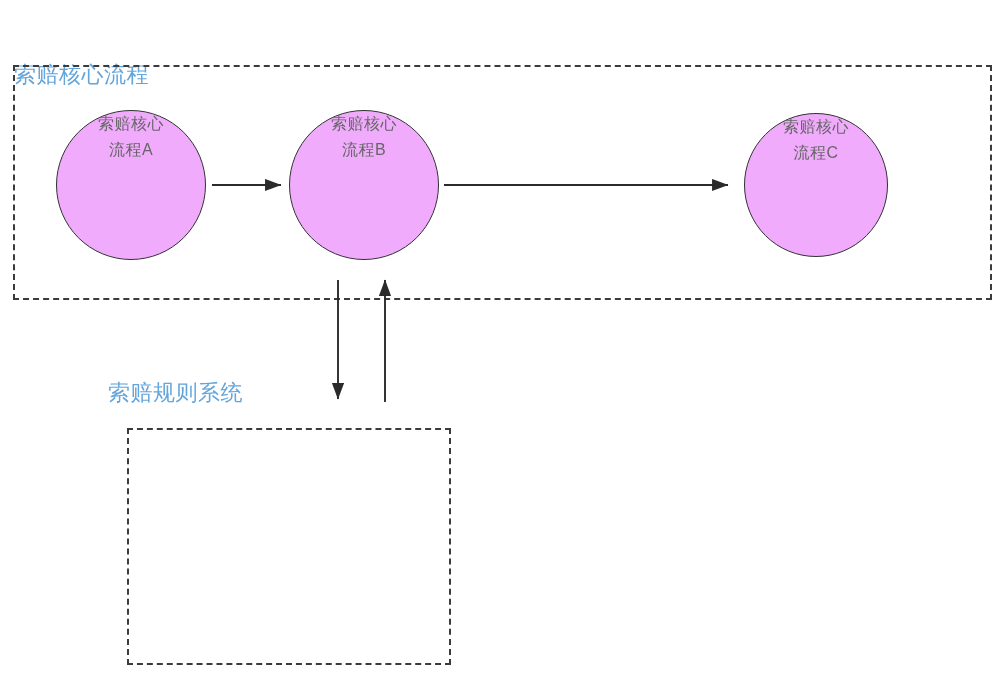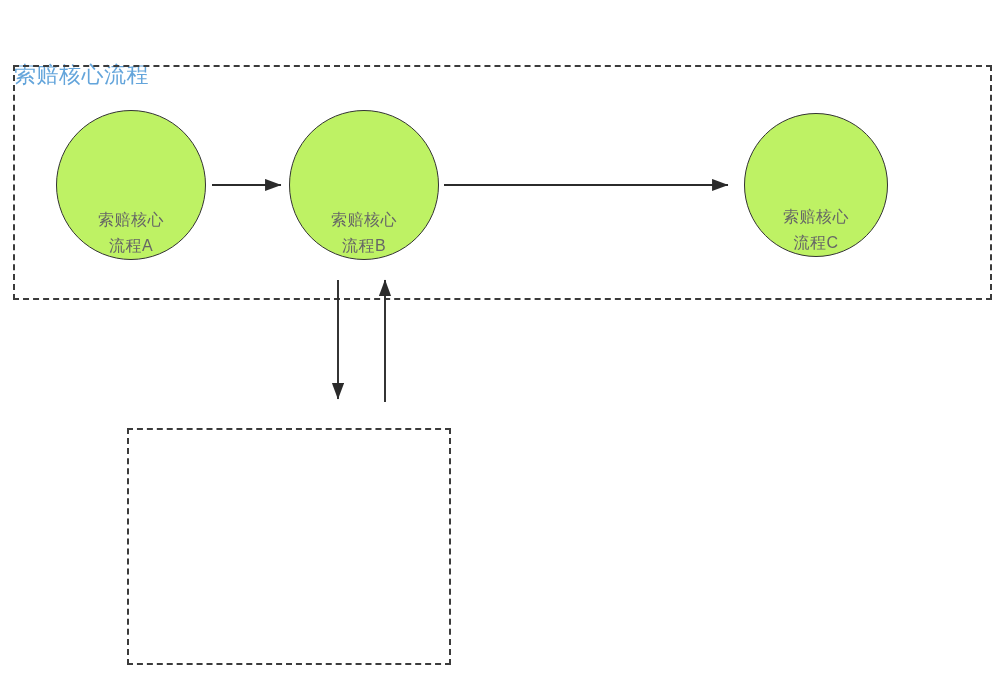--- a/index.html
+++ b/index.html
@@ -35,26 +35,26 @@
     border: 2px dashed #3b3b3b;
     background: transparent;
     box-sizing: border-box;
   }
 
   
   .node-circle {
     position: absolute;
     border: 1.6px solid #333333;
     border-radius: 50%;
-    background: #bef264;
+    background: #f0abfc;
     box-sizing: border-box;
     display: flex;
     flex-direction: column;
     align-items: center;
-    justify-content: flex-end;
+    justify-content: flex-start;
   }
   .node-label {
     color: #666666;
     font-size: 16px;
     line-height: 26px;
     text-align: center;
     white-space: nowrap;
     letter-spacing: 0.5px;
   }
 
@@ -70,20 +70,21 @@
 </style>
 </head>
 <body>
 
 <div id="canvas">
 
   <div class="group-title" style="left:14px; top:20px;margin-top:44px;">索赔核心流程</div>
 
   <div class="dashed-box" style="left:13px; top:65px; width:979px; height:235px;"></div>
 
+  <div class="group-title" style="left:108px; top:382px;">索赔规则系统</div>
 
   <div class="dashed-box" style="left:127px; top:428px; width:324px; height:237px;"></div>
 
   <svg id="connectors" viewBox="0 0 1000 682" xmlns="http://www.w3.org/2000/svg">
     <defs>
       <marker id="arrowhead" markerWidth="9" markerHeight="9" refX="8.4" refY="3.2" orient="auto" markerUnits="strokeWidth">
         <path d="M0,0 L8.6,3.2 L0,6.4 Z" fill="#2b2b2b"></path>
       </marker>
     </defs>
 

